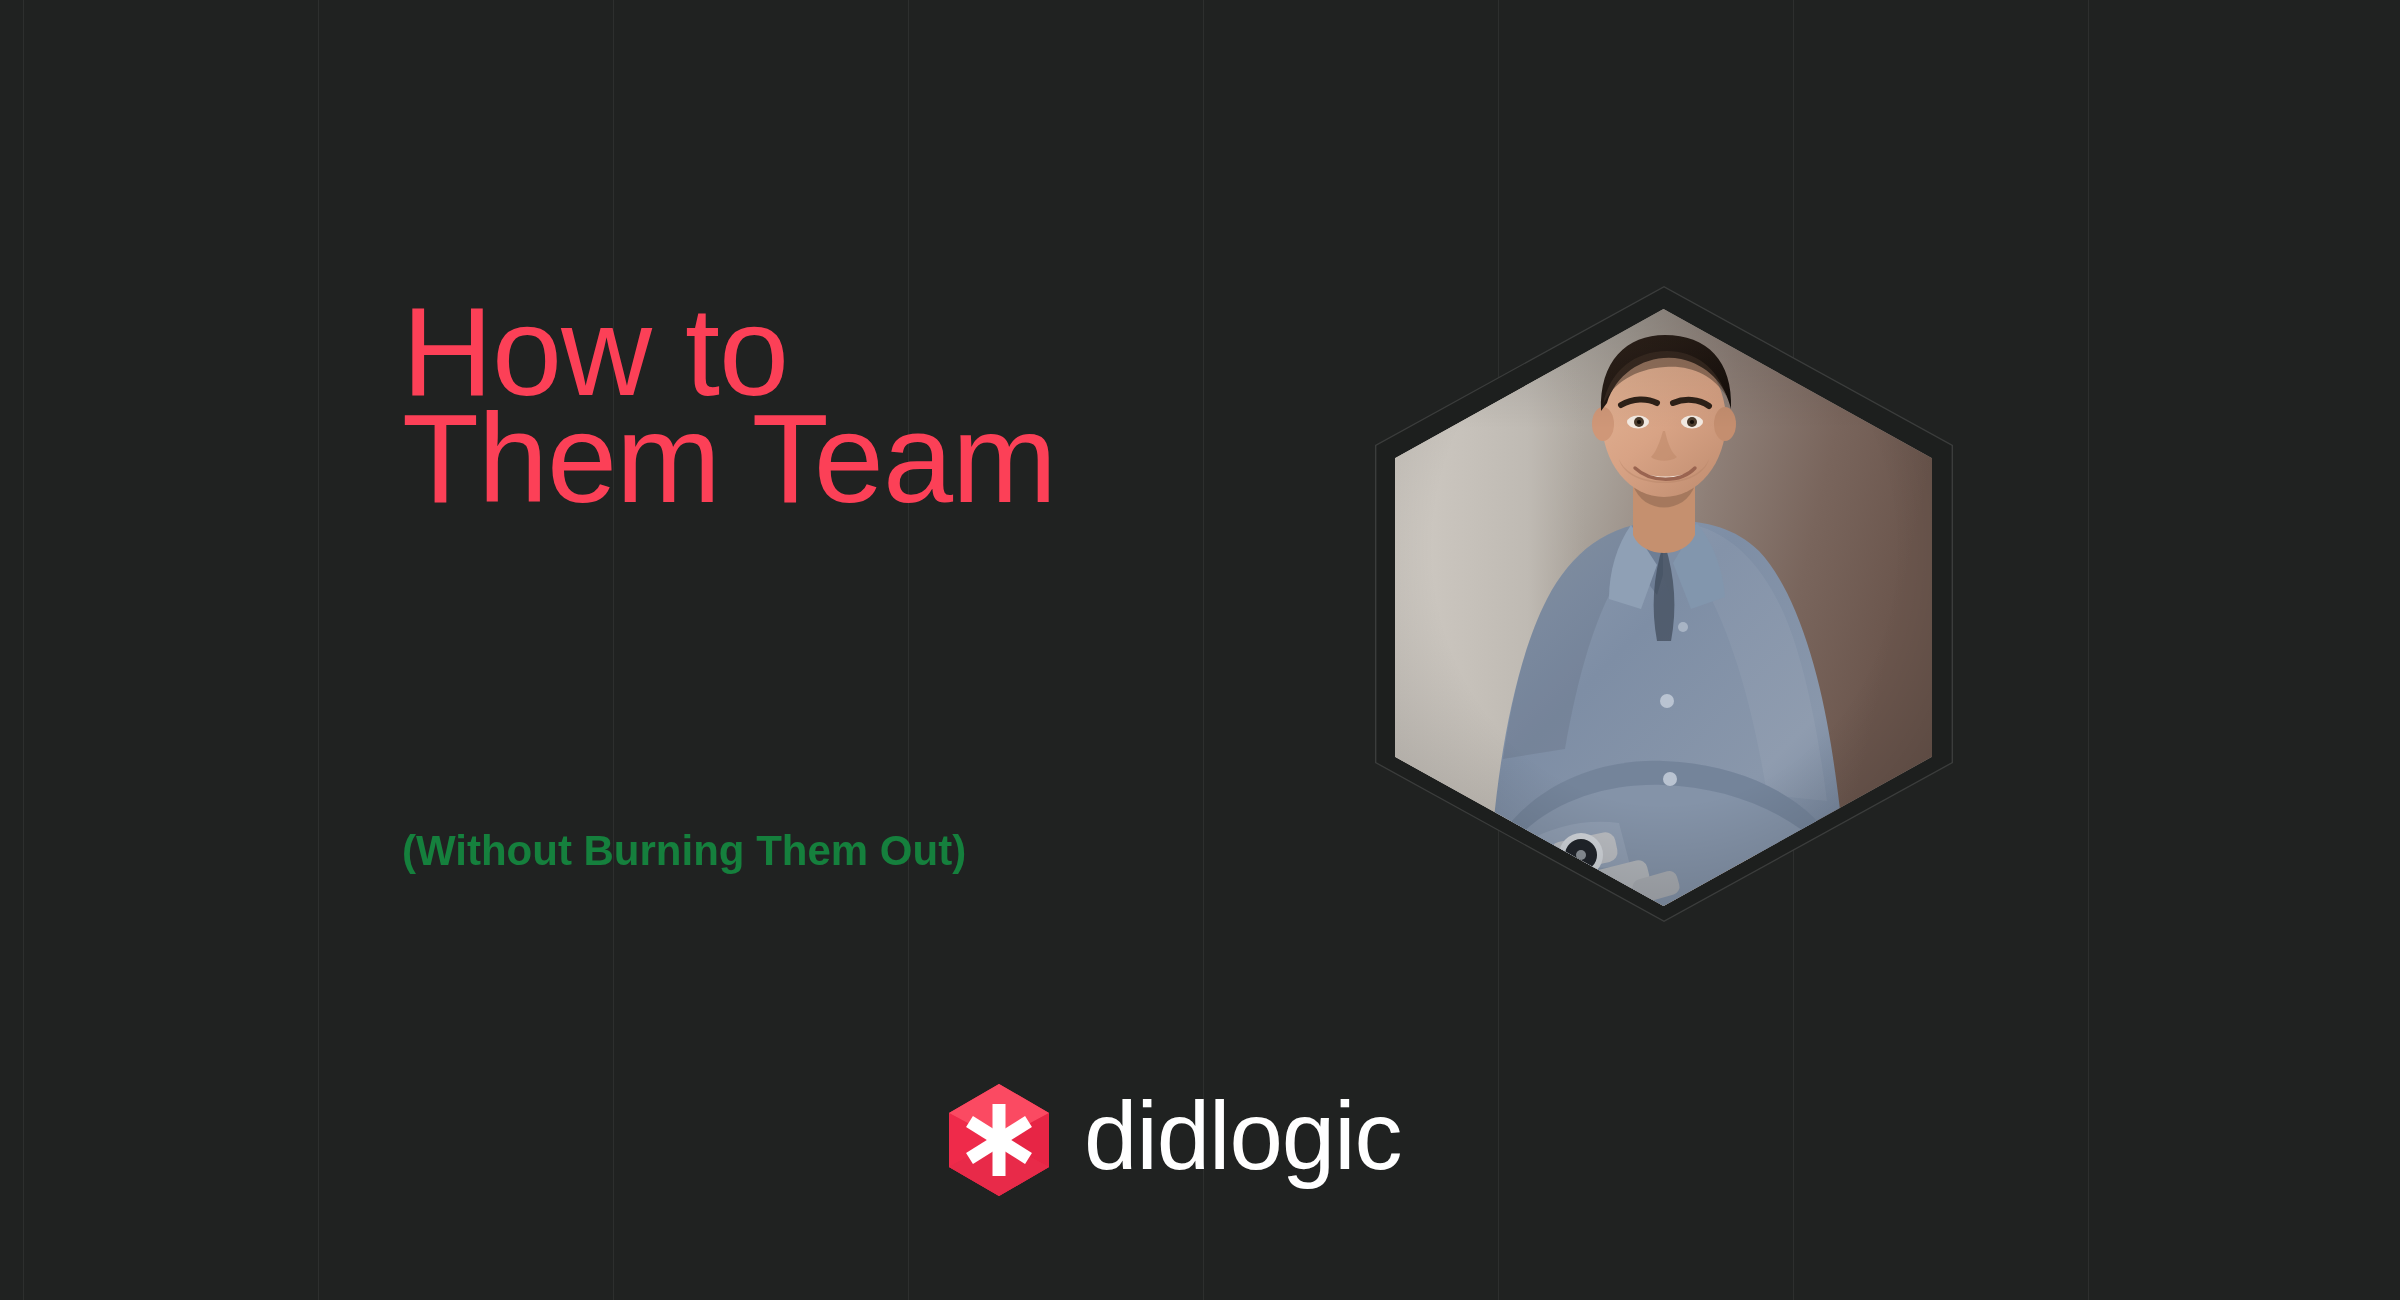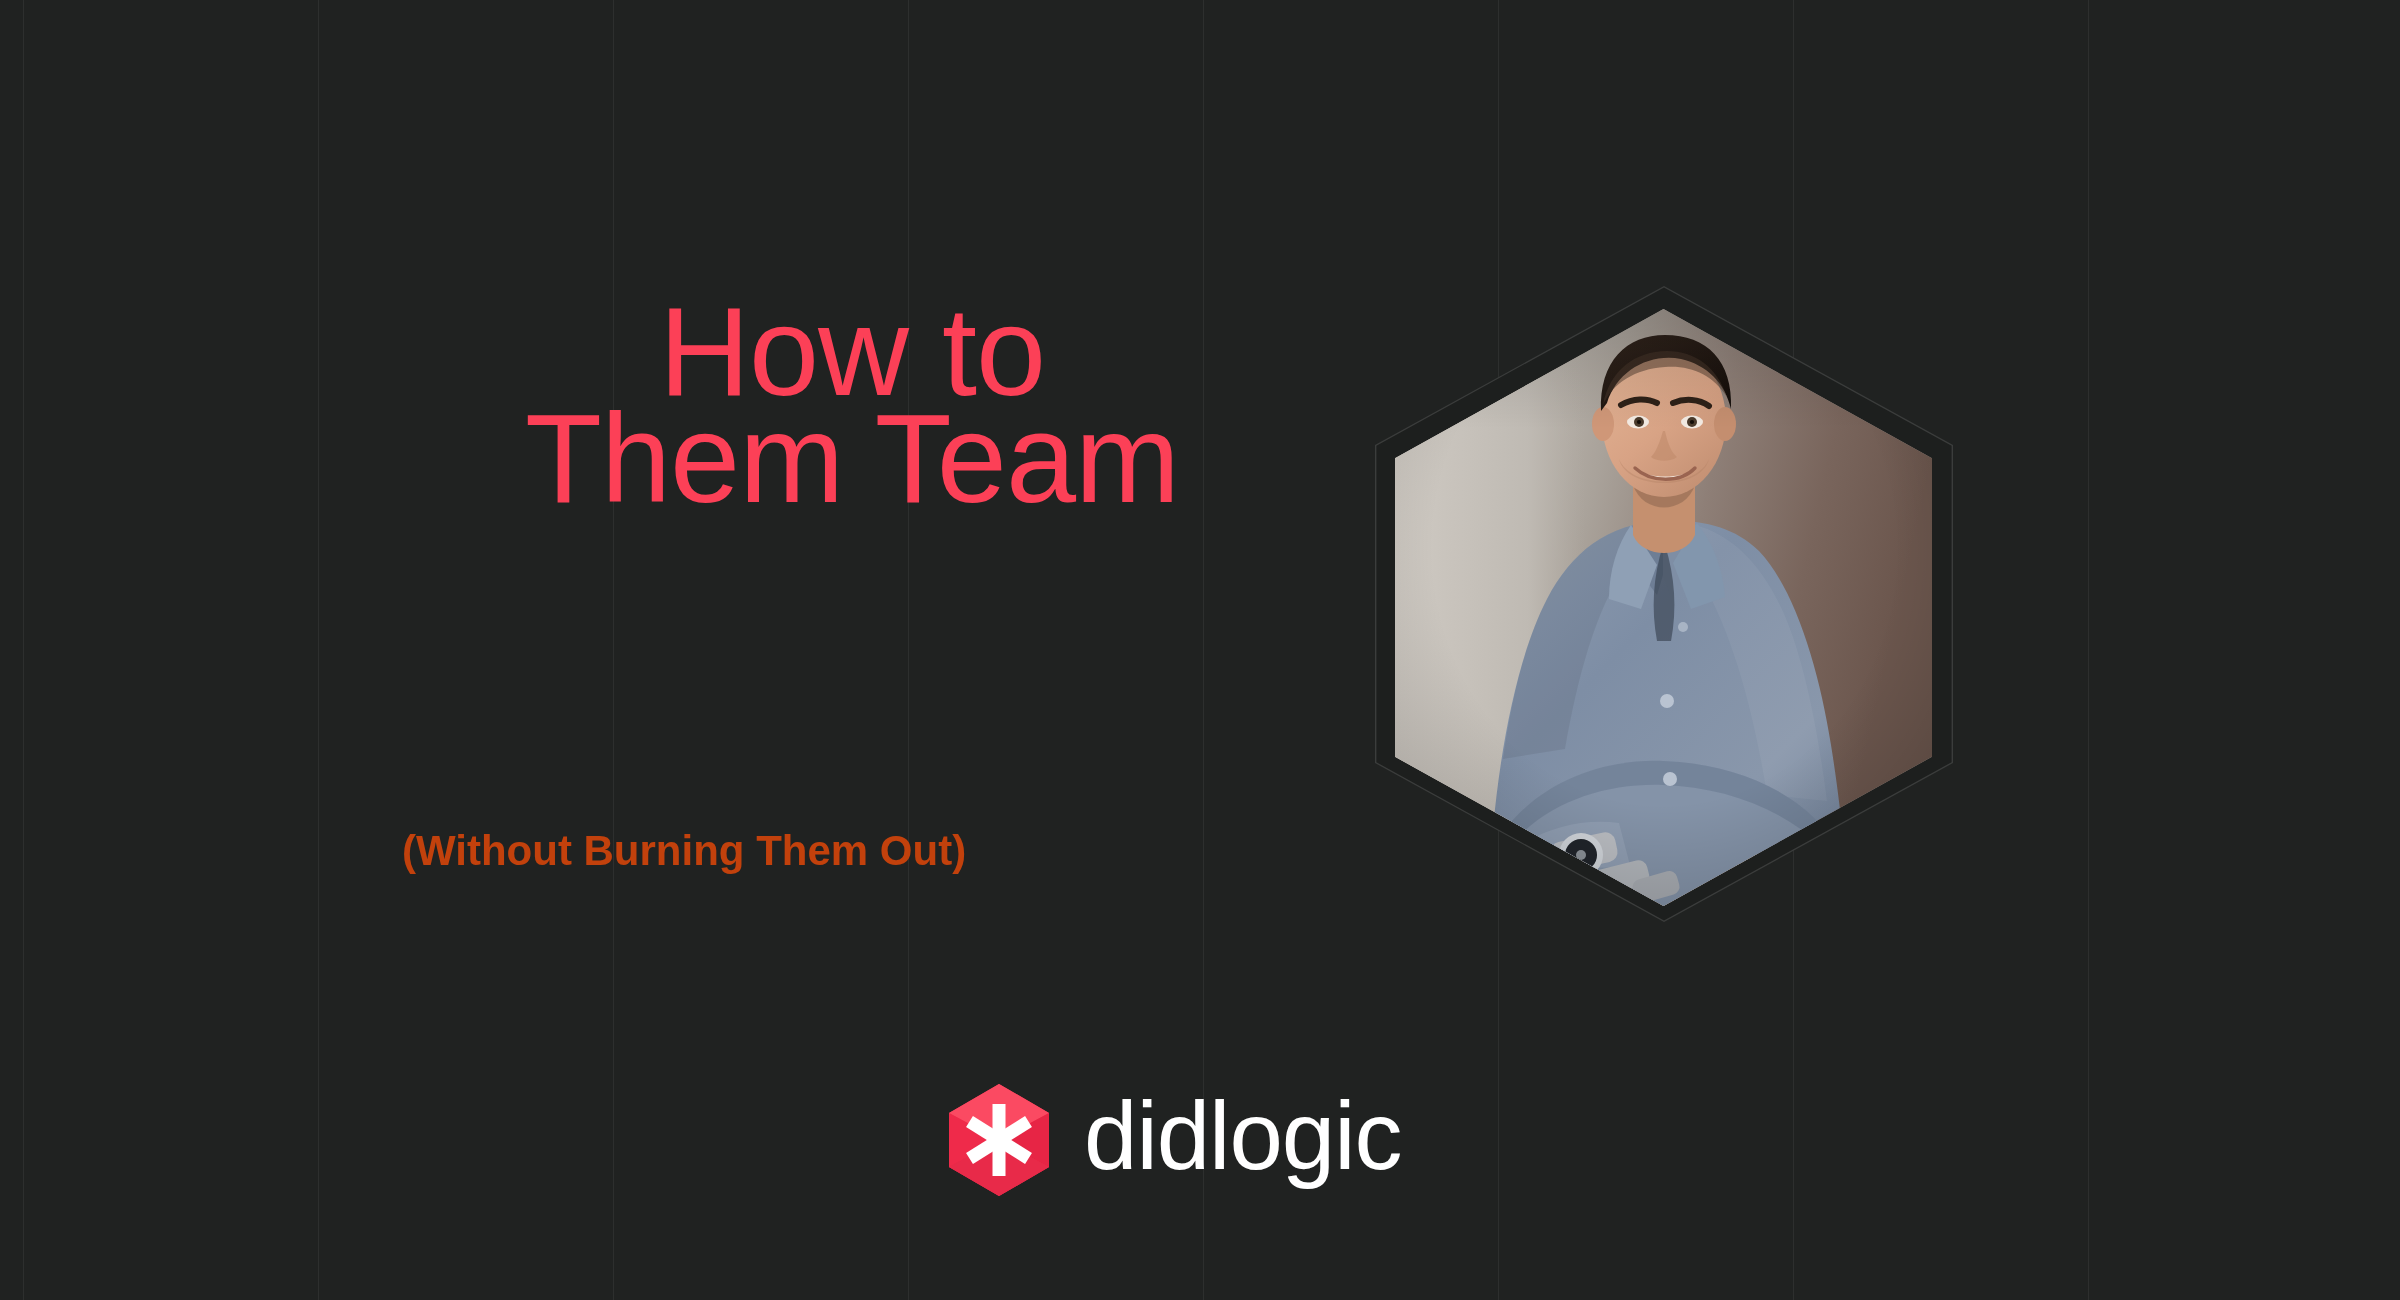--- a/index.html
+++ b/index.html
@@ -6,21 +6,20 @@
     margin: 0;
     padding: 0;
     background: #121312;
   }
   .canvas {
     position: relative;
     width: 2400px;
     height: 1300px;
     overflow: hidden;
     font-family: "Liberation Sans", sans-serif;
-    text-align: center;
   }
   .bg-fill {
     position: absolute;
     inset: 0;
     background: #202221;
   }
   
   .grid {
     position: absolute;
     inset: 0;
@@ -46,21 +45,21 @@
     font-size: 126px;
     line-height: 107px;
     font-weight: 400;
     letter-spacing: -1px;
     white-space: nowrap;
   }
   .subtitle {
     position: absolute;
     left: 402px;
     top: 827px;
-    color: #c2410c;
+    color: #15803d;
     font-size: 42px;
     font-weight: 700;
     letter-spacing: 0px;
     white-space: nowrap;
   }
 
   
   .hex-wrap {
     position: absolute;
     left: 1355px;

